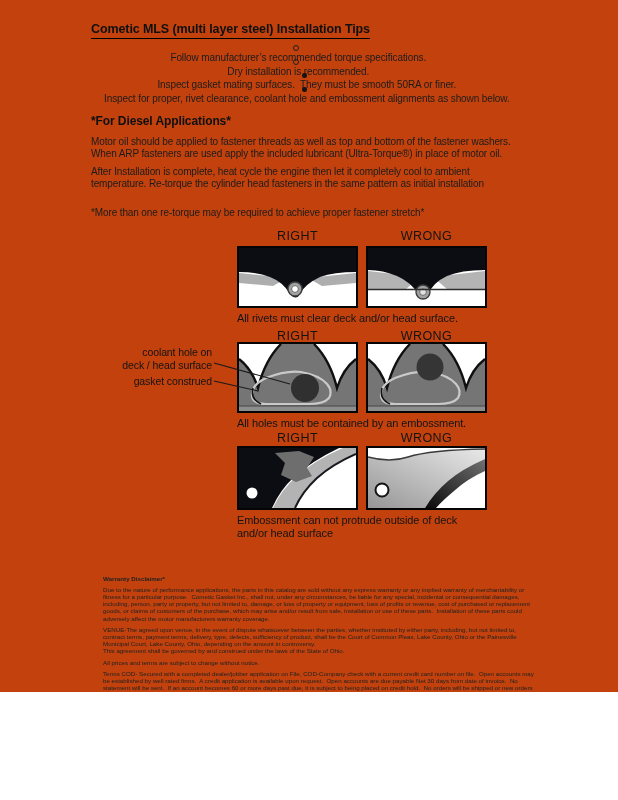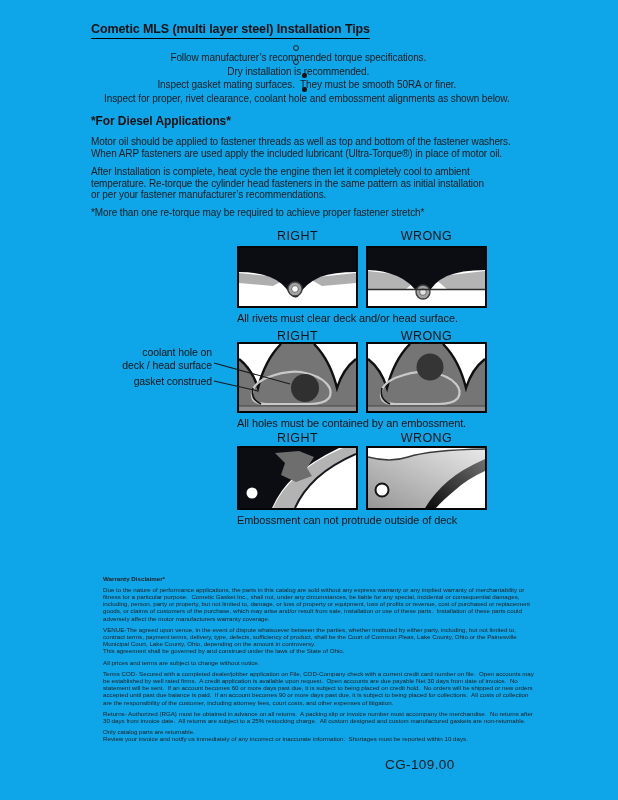--- a/index.html
+++ b/index.html
@@ -1,16 +1,16 @@
 <!DOCTYPE html>
 <html><head>
 <meta charset="utf-8">
 <style>
   html,body{margin:0;padding:0;background:#fff;}
-  .page{position:relative;width:618px;height:800px;background:#0ea5e9;overflow:hidden;
+  .page{position:relative;width:618px;height:692px;background:#c2410c;overflow:hidden;
         font-family:"Liberation Sans","DejaVu Sans",sans-serif;color:#1c1c1c;}
   .abs{position:absolute;}
   .pre{white-space:pre;}
   .page-title{font-size:12.5px;font-weight:bold;letter-spacing:-0.1px;color:#101010;
               border-bottom:1.8px solid #000;padding-bottom:2px;}
   .bullets{font-size:10px;line-height:14px;letter-spacing:-0.1px;}
   .b-row{display:flex;align-items:center;height:14px;flex-direction:column;}
   .b-ring{width:4px;height:4px;border:1.2px solid #222;border-radius:50%;margin-right:5px;flex:0 0 auto;}
   .b-dot{width:4.5px;height:4.5px;background:#141414;border-radius:50%;margin-right:5px;flex:0 0 auto;}
   .b-sub{padding-left:17px;}
@@ -57,21 +57,20 @@
   </div>
 
   <div class="abs sec-head" style="left:91px;top:114px;">*For Diesel Applications*</div>
   <div class="abs para" style="left:91px;top:136px;">
     <div class="pre">Motor oil should be applied to fastener threads as well as top and bottom of the fastener washers.</div>
     <div class="pre">When ARP fasteners are used apply the included lubricant (Ultra-Torque®) in place of motor oil.</div>
   </div>
   <div class="abs para" style="left:91px;top:166px;">
     <div class="pre">After Installation is complete, heat cycle the engine then let it completely cool to ambient</div>
     <div class="pre">temperature. Re-torque the cylinder head fasteners in the same pattern as initial installation</div>
-    <div class="pre">or per your fastener manufacturer’s recommendations.</div>
   </div>
   <div class="abs para pre" style="left:91px;top:207px;">*More than one re-torque may be required to achieve proper fastener stretch*</div>
 
   <div class="abs dg-label" style="left:237px;top:229px;">RIGHT</div>
   <div class="abs dg-label" style="left:366px;top:229px;">WRONG</div>
 
   <div class="abs dg-img" style="left:237px;top:246px;">
     <svg width="117" height="58" viewBox="0 0 117 58">
       <rect width="117" height="58" fill="#ffffff"></rect>
       <polygon points="0,25 48,30 34,38 0,35" fill="#aeaeae"></polygon>
@@ -166,20 +165,21 @@
       </defs>
       <rect width="117" height="60" fill="#ffffff"></rect>
       <path d="M0,9 Q22,15 40,9 Q62,2 117,1 L117,11 Q94,21 80,33 Q66,45 57,60 L0,60 Z" fill="url(#g-silver)"></path>
       <path d="M0,9 Q22,15 40,9 Q62,2 117,1" stroke="#3a3a3a" stroke-width="1.4" fill="none"></path>
       <path d="M57,60 Q66,45 80,33 Q94,21 117,11 L117,23 Q99,31 86,43 Q74,53 68,60 Z" fill="url(#g-dark)"></path>
       <circle cx="14" cy="42" r="6.5" fill="#ffffff" stroke="#141414" stroke-width="2"></circle>
     </svg>
   </div>
   <div class="abs caption" style="left:237px;top:514px;">
     <div>Embossment can not protrude outside of deck</div>
+    <div>and/or head surface</div>
   </div>
 
   <div class="abs warranty" style="left:103px;top:575px;">
     <div class="w-head">Warranty Disclaimer*</div>
     <div class="w-par">
       <div class="pre">Due to the nature of performance applications, the parts in this catalog are sold without any express warranty or any implied warranty of merchantability or</div>
       <div class="pre">fitness for a particular purpose.  Cometic Gasket Inc., shall not, under any circumstances, be liable for any special, incidental or consequential damages,</div>
       <div class="pre">including, person, party or property, but not limited to, damage, or loss of property or equipment, loss of profits or revenue, cost of purchased or replacement</div>
       <div class="pre">goods, or claims of customers of the purchase, which may arise and/or result from sale, installation or use of these parts.  Installation of these parts could</div>
       <div class="pre">adversely affect the motor manufacturers warranty coverage.</div>

